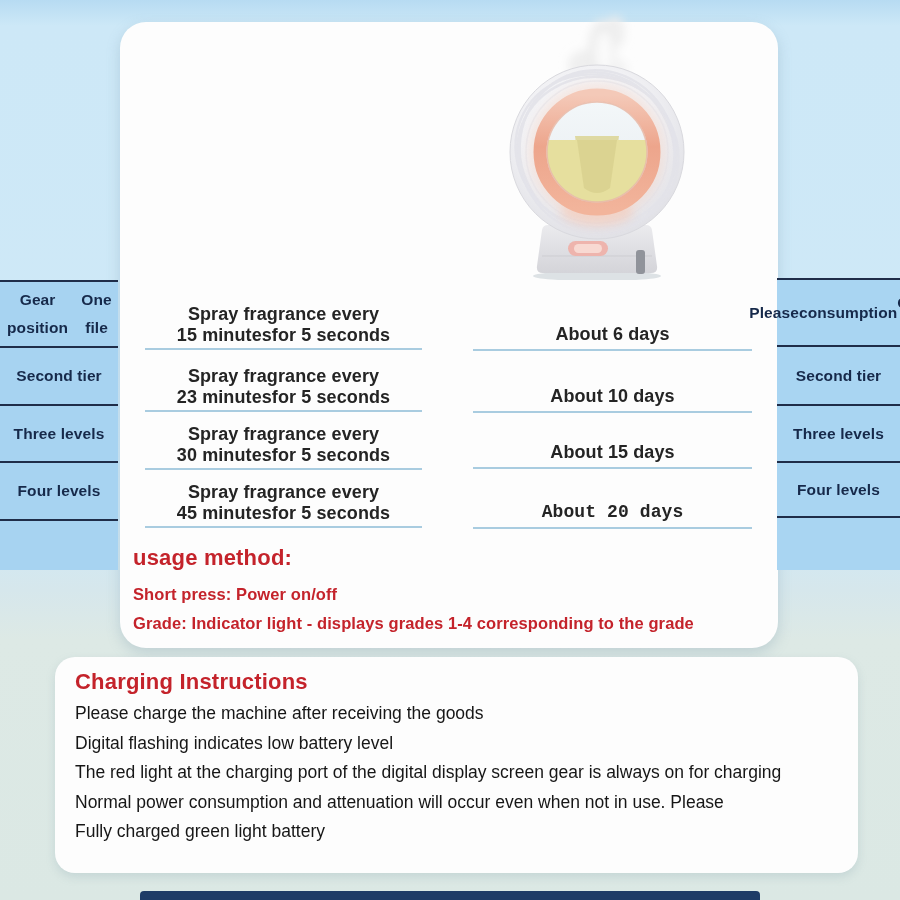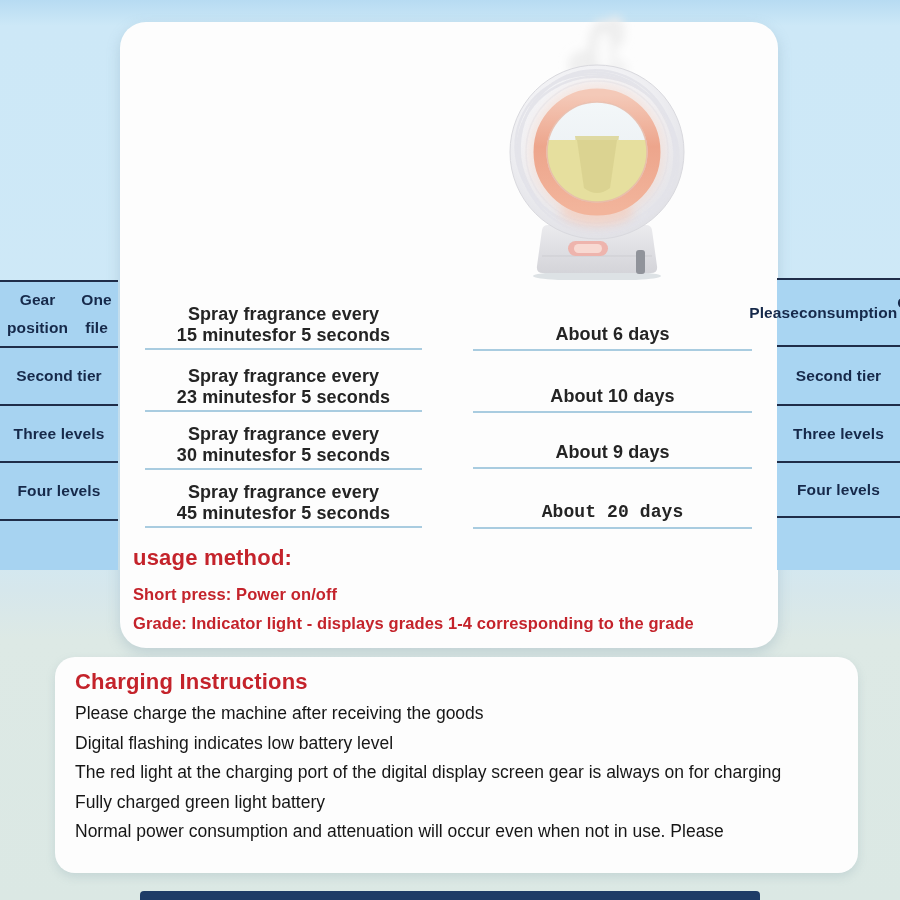--- a/index.html
+++ b/index.html
@@ -174,31 +174,31 @@
   <div>Spray fragrance every</div>
   <div>30 minutesfor 5 seconds</div>
 </div>
 <div class="spray-cell sc3">
   <div>Spray fragrance every</div>
   <div>45 minutesfor 5 seconds</div>
 </div>
 
 <div class="days-cell dc0">About 6 days</div>
 <div class="days-cell dc1">About 10 days</div>
-<div class="days-cell dc2">About 9 days</div>
+<div class="days-cell dc2">About 15 days</div>
 <div class="days-cell dc3">About 20 days</div>
 
 <div class="usage">
   <p class="usage-title">usage method:</p>
   <p class="usage-line">Short press: Power on/off</p>
   <p class="usage-line">Grade: Indicator light - displays grades 1-4 corresponding to the grade</p>
 </div>
 
 <div class="charge-card">
   <p class="charge-title">Charging Instructions</p>
   <p class="charge-line">Please charge the machine after receiving the goods</p>
   <p class="charge-line">Digital flashing indicates low battery level</p>
   <p class="charge-line">The red light at the charging port of the digital display screen gear is always on for charging</p>
+  <p class="charge-line">Normal power consumption and attenuation will occur even when not in use. Please</p>
   <p class="charge-line">Fully charged green light battery</p>
-  <p class="charge-line">Normal power consumption and attenuation will occur even when not in use. Please</p>
 </div>
 
 <div class="next-strip"></div>
 
 </body></html>

